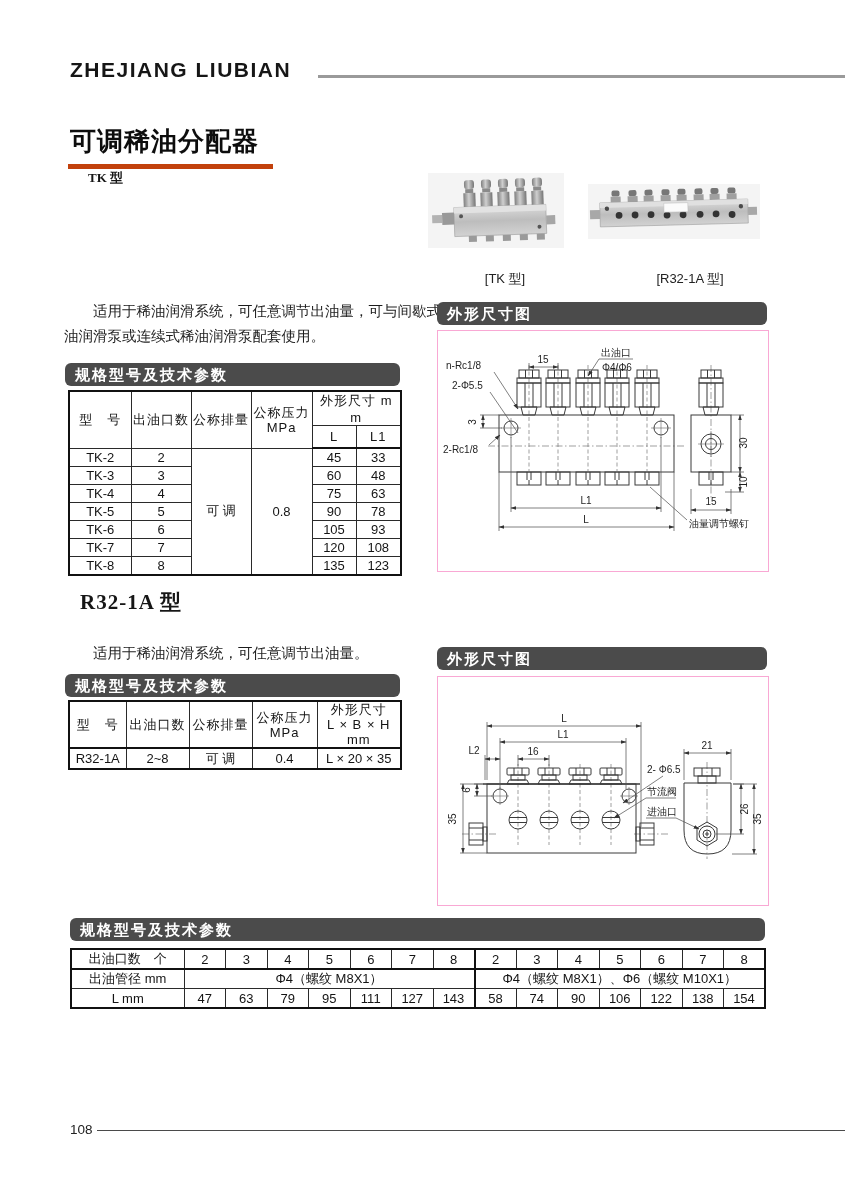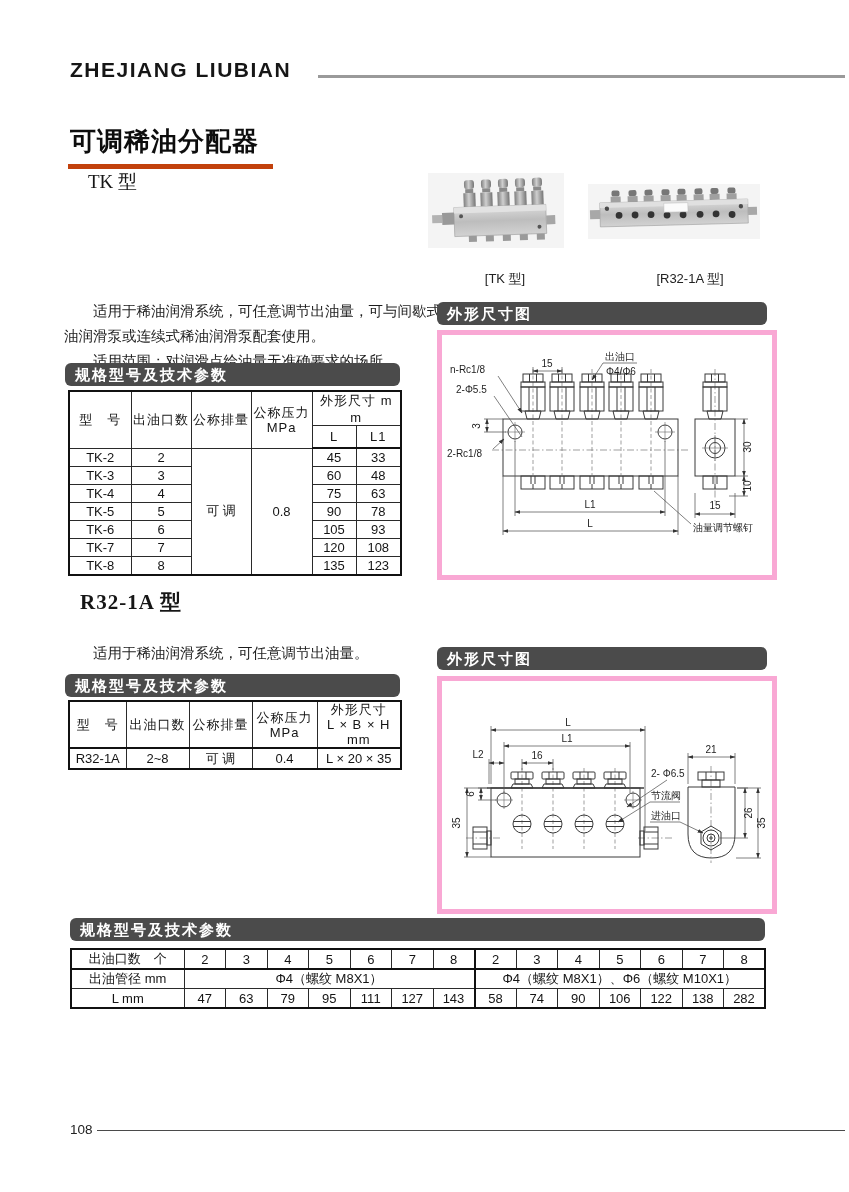--- a/index.html
+++ b/index.html
@@ -4,33 +4,33 @@
 <style>
   html,body{margin:0;padding:0;background:#ffffff;}
   .page{position:relative;width:849px;height:1192px;background:#fff;overflow:hidden;
         font-family:"Liberation Sans",sans-serif;color:#1a1a1a;}
 
   .brand{position:absolute;left:70px;top:58px;font-size:21px;font-weight:bold;letter-spacing:1.5px;color:#161616;}
   .brand-line{position:absolute;left:318px;top:75px;width:527px;height:3px;background:#9a9a9a;}
 
   .main-title{position:absolute;left:68px;top:124px;font-size:26px;font-weight:bold;letter-spacing:1px;
               color:#0d0d0d;padding:0 14px 5px 2px;border-bottom:5px solid #c2410c;}
-  .tk-heading{position:absolute;left:88px;top:169px;font-family:"Liberation Serif",serif;font-size:19px;font-weight:400;color:#161616;}
+  .tk-heading{position:absolute;left:88px;top:169px;font-family:"Liberation Serif",serif;font-size:13px;font-weight:700;color:#161616;}
   .r32-heading{position:absolute;left:80px;top:588px;font-family:"Liberation Serif",serif;font-size:21px;font-weight:600;letter-spacing:1px;color:#161616;}
 
   .photo{position:absolute;}
   .caption{position:absolute;font-size:13px;color:#222;text-align:center;}
 
   .desc{position:absolute;left:64px;width:402px;font-size:14.5px;line-height:25px;color:#1c1c1c;}
   .desc p{margin:0;text-indent:2em;}
 
   .spec-bar{position:absolute;background:#4b4b4b;color:#ffffff;font-size:15px;font-weight:bold;
             letter-spacing:2px;height:23px;line-height:23px;padding-left:10px;border-radius:6px;}
 
-  .panel{position:absolute;border:5px solid #f9a8d4;background:#fff;}
+  .panel{position:absolute;border:1px solid #f9a8d4;background:#fff;}
 
   table.spec{position:absolute;border-collapse:collapse;text-align:center;font-size:13px;color:#141414;
              table-layout:fixed;}
   table.spec th,table.spec td{border:1px solid #2a2a2a;padding:0;font-weight:normal;overflow:hidden;}
   table.spec th{letter-spacing:1px;}
   #tk-table{left:68px;top:390px;width:332px;}
   #tk-table th{height:21px;}
   #tk-table td{height:17px;}
   #tk-table{border:2px solid #111;}
   #tk-table thead tr:last-child th{border-bottom:2px solid #111;}
@@ -183,21 +183,20 @@
         <rect x="2" y="24" width="10" height="9" fill="#a8a8a8"></rect>
           <rect x="160" y="25" width="9" height="8" fill="#a8a8a8"></rect>
       </g>
     </svg>
   </div>
   <div class="caption" style="left:460px;top:270px;width:90px;">[TK 型]</div>
   <div class="caption" style="left:630px;top:270px;width:120px;">[R32-1A 型]</div>
 
   <div class="desc" style="top:299px;">
     <p>适用于稀油润滑系统，可任意调节出油量，可与间歇式稀油润滑泵或连续式稀油润滑泵配套使用。</p>
-    <p>适用范围：对润滑点给油量无准确要求的场所。</p>
   </div>
 
   <div class="spec-bar" style="left:65px;top:363px;width:325px;">规格型号及技术参数</div>
   <table class="spec" id="tk-table">
     <colgroup>
         <col style="width:62px">
         <col style="width:60px">
         <col style="width:60px">
         <col style="width:61px">
         <col style="width:44px">
@@ -590,21 +589,21 @@
           <td>95</td>
           <td>111</td>
           <td>127</td>
           <td class="glast">143</td>
         <td>58</td>
           <td>74</td>
           <td>90</td>
           <td>106</td>
           <td>122</td>
           <td>138</td>
-          <td>282</td>
+          <td>154</td>
       </tr>
     </tbody>
   </table>
 
   <div class="page-num">108</div>
   <div class="footer-line"></div>
 
 </div>
 
 </body></html>

